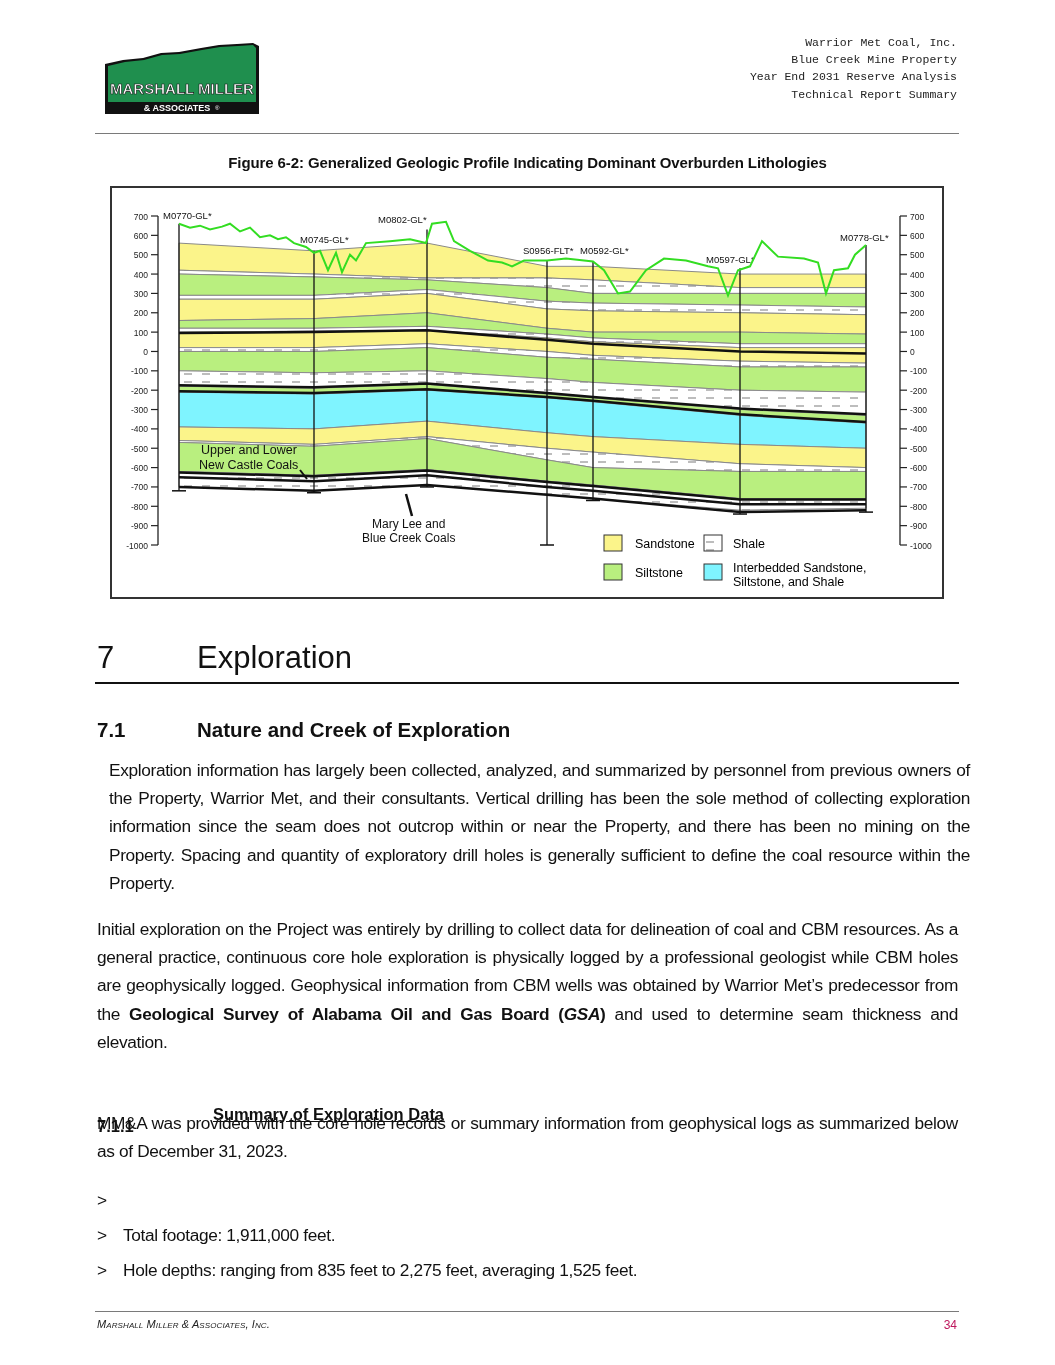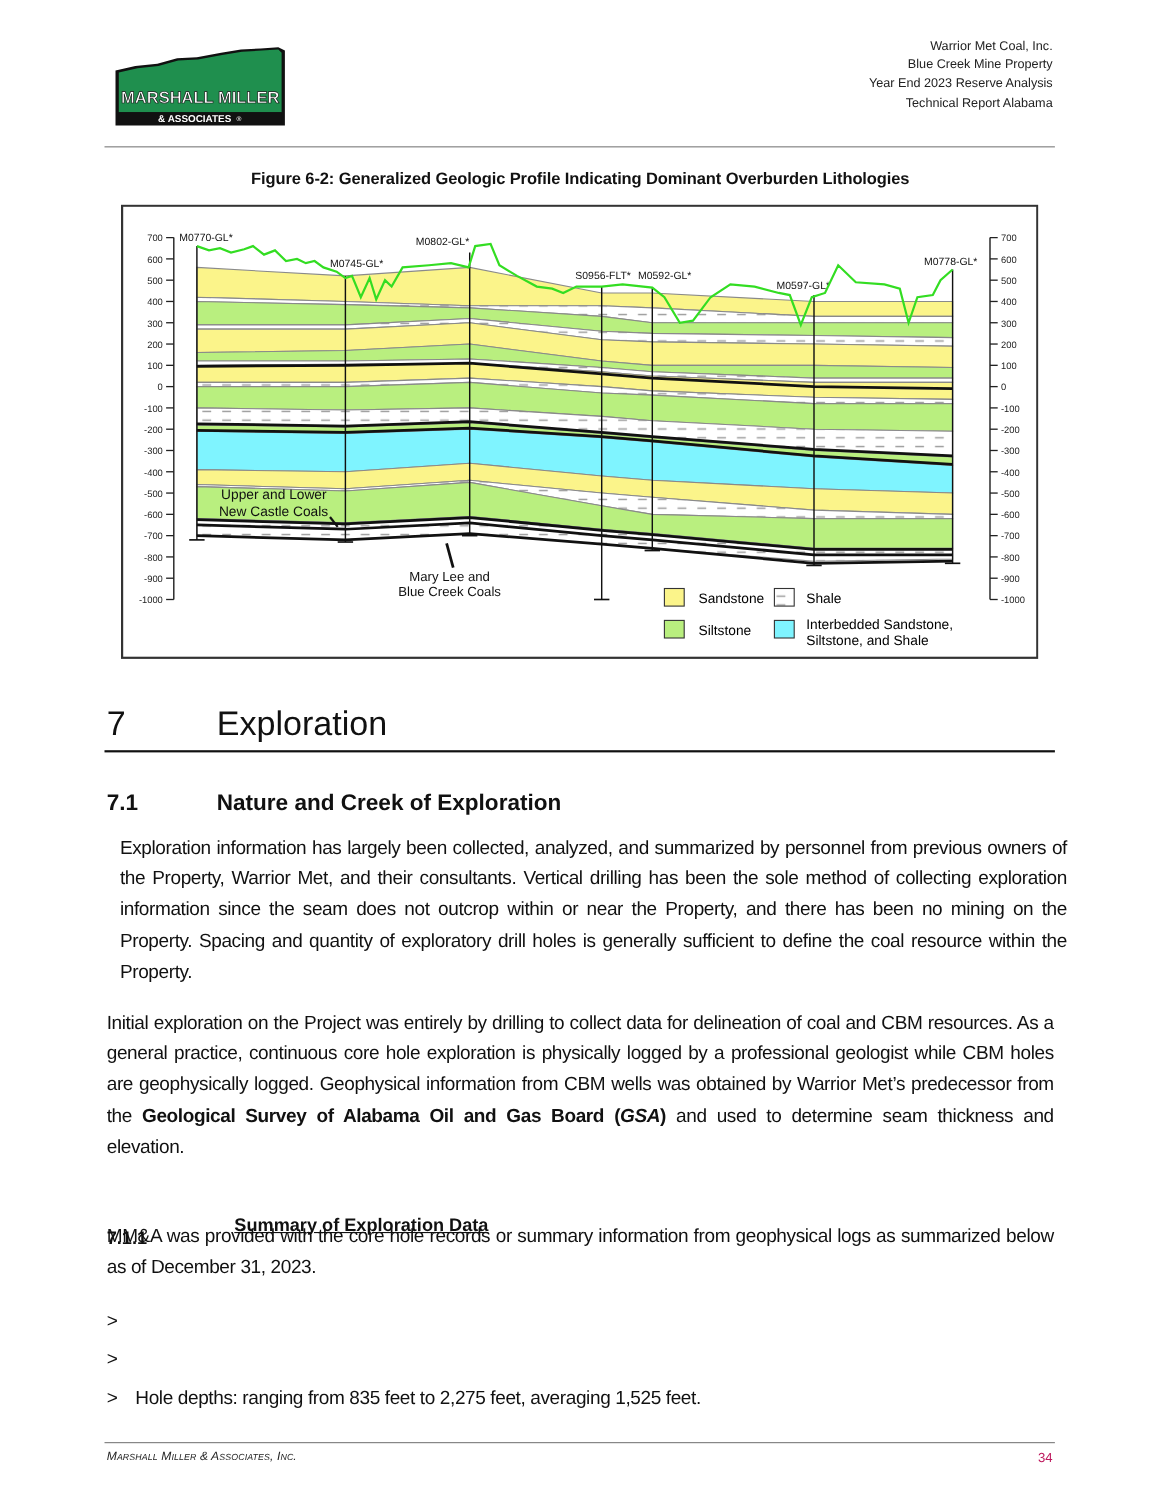--- a/index.html
+++ b/index.html
@@ -3,21 +3,21 @@
 <meta charset="utf-8">
 <style>
   html, body { margin:0; padding:0; background:#ffffff; }
   body { width:1055px; height:1365px; position:relative; overflow:hidden;
          font-family:"Liberation Sans", "DejaVu Sans", sans-serif; color:#1a1a1a; }
   .page { position:absolute; left:0; top:0; width:1055px; height:1365px; }
 
   
   .logo { position:absolute; left:103px; top:42px; width:158px; height:74px; }
   .header-info { position:absolute; right:98px; top:34px; text-align:right;
-                 font-family:Liberation Sans, sans-serif; font-size:11.5px; line-height:17.2px; color:#222; }
+                 font-family:Liberation Mono, monospace; font-size:11.5px; line-height:17.2px; color:#222; }
   .header-rule { position:absolute; left:95px; right:96px; top:133px; height:0; border-top:1.5px solid #7a7a7a; }
 
   
   .fig-caption { position:absolute; left:0; width:1055px; top:154px; text-align:center;
                  font-weight:bold; font-size:15px; color:#111; letter-spacing:-0.1px; }
   .figure { position:absolute; left:110px; top:186px; width:834px; height:413px; }
 
   
   .h1 { position:absolute; left:97px; top:640px; font-size:31px; color:#111; font-weight:normal; }
   .h1 .num { position:absolute; left:0; }
@@ -61,22 +61,22 @@
     <polygon points="5,24 22,20 41,18 59,13 77,12 99,8 117,5 135,4 150,3 153,6 153,60 5,60" fill="#1f8f4e"></polygon>
     <rect x="5" y="60" width="148" height="10" fill="#111"></rect>
     <text x="79" y="52" text-anchor="middle" font-size="15" font-weight="bold" fill="#fff" stroke="#111" stroke-width="0.6">MARSHALL MILLER</text>
     <text x="74" y="68.5" text-anchor="middle" font-size="9" font-weight="bold" fill="#fff">&amp; ASSOCIATES</text>
     <text x="112" y="68" font-size="6" fill="#fff">®</text>
   </svg>
 
   <div class="header-info">
     <div>Warrior Met Coal, Inc.</div>
     <div>Blue Creek Mine Property</div>
-    <div>Year End 2023 Reserve Analysis</div>
-    <div>Technical Report Alabama</div>
+    <div>Year End 2031 Reserve Analysis</div>
+    <div>Technical Report Summary</div>
   </div>
   <div class="header-rule"></div>
 
   <div class="fig-caption">Figure 6-2:  Generalized Geologic Profile Indicating Dominant Overburden Lithologies</div>
 
   <svg class="figure" id="geo-fig" viewBox="0 0 834 413" xmlns="http://www.w3.org/2000/svg">
     <defs>
       <pattern id="shalePat" width="18" height="8" patternUnits="userSpaceOnUse">
         <rect width="18" height="8" fill="#ffffff"></rect>
         <line x1="2" y1="4" x2="10" y2="4" stroke="#9a9a9a" stroke-width="1.3"></line>
@@ -258,20 +258,21 @@
   </div>
 
   <div class="para p3">MM&amp;A was provided with the core hole records or summary information from geophysical logs as summarized below as of December 31, 2023.</div>
 
   <div class="bullets">
     <div class="bullet">
       <span class="marker">&gt;</span>
     </div>
     <div class="bullet">
       <span class="marker">&gt;</span>
+      <span class="btxt">Total footage: 1,911,000 feet.</span>
     </div>
     <div class="bullet">
       <span class="marker">&gt;</span>
       <span class="btxt">Hole depths: ranging from 835 feet to 2,275 feet, averaging 1,525 feet.</span>
     </div>
   </div>
 
   <div class="footer-rule"></div>
   <div class="footer-left">Marshall Miller &amp; Associates, Inc.</div>
   <div class="footer-right">34</div>

